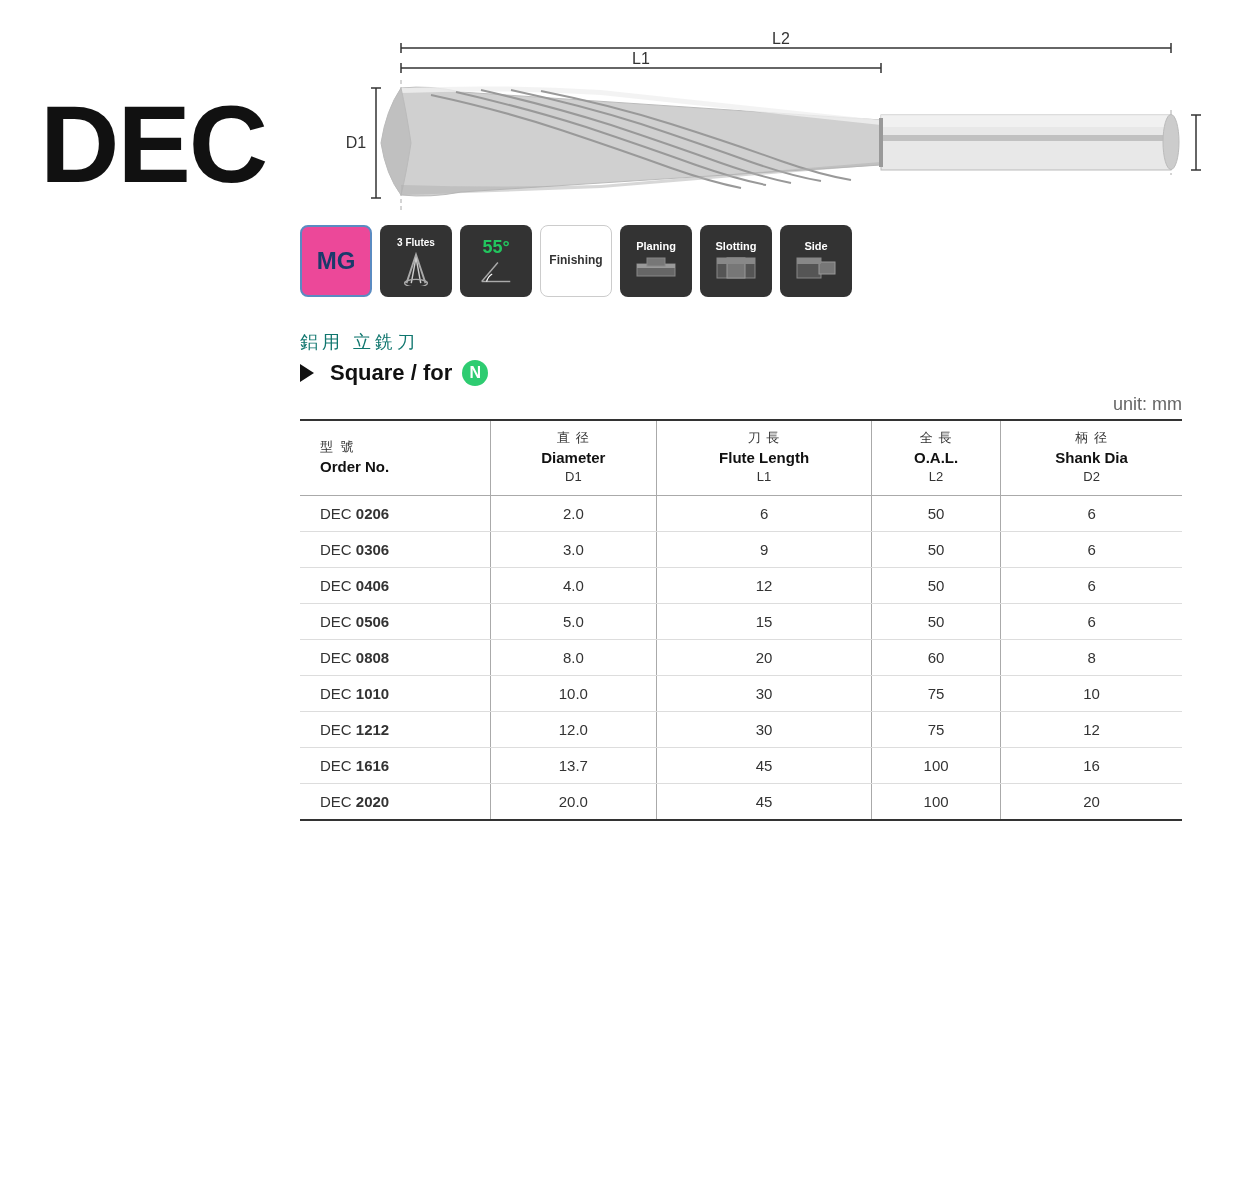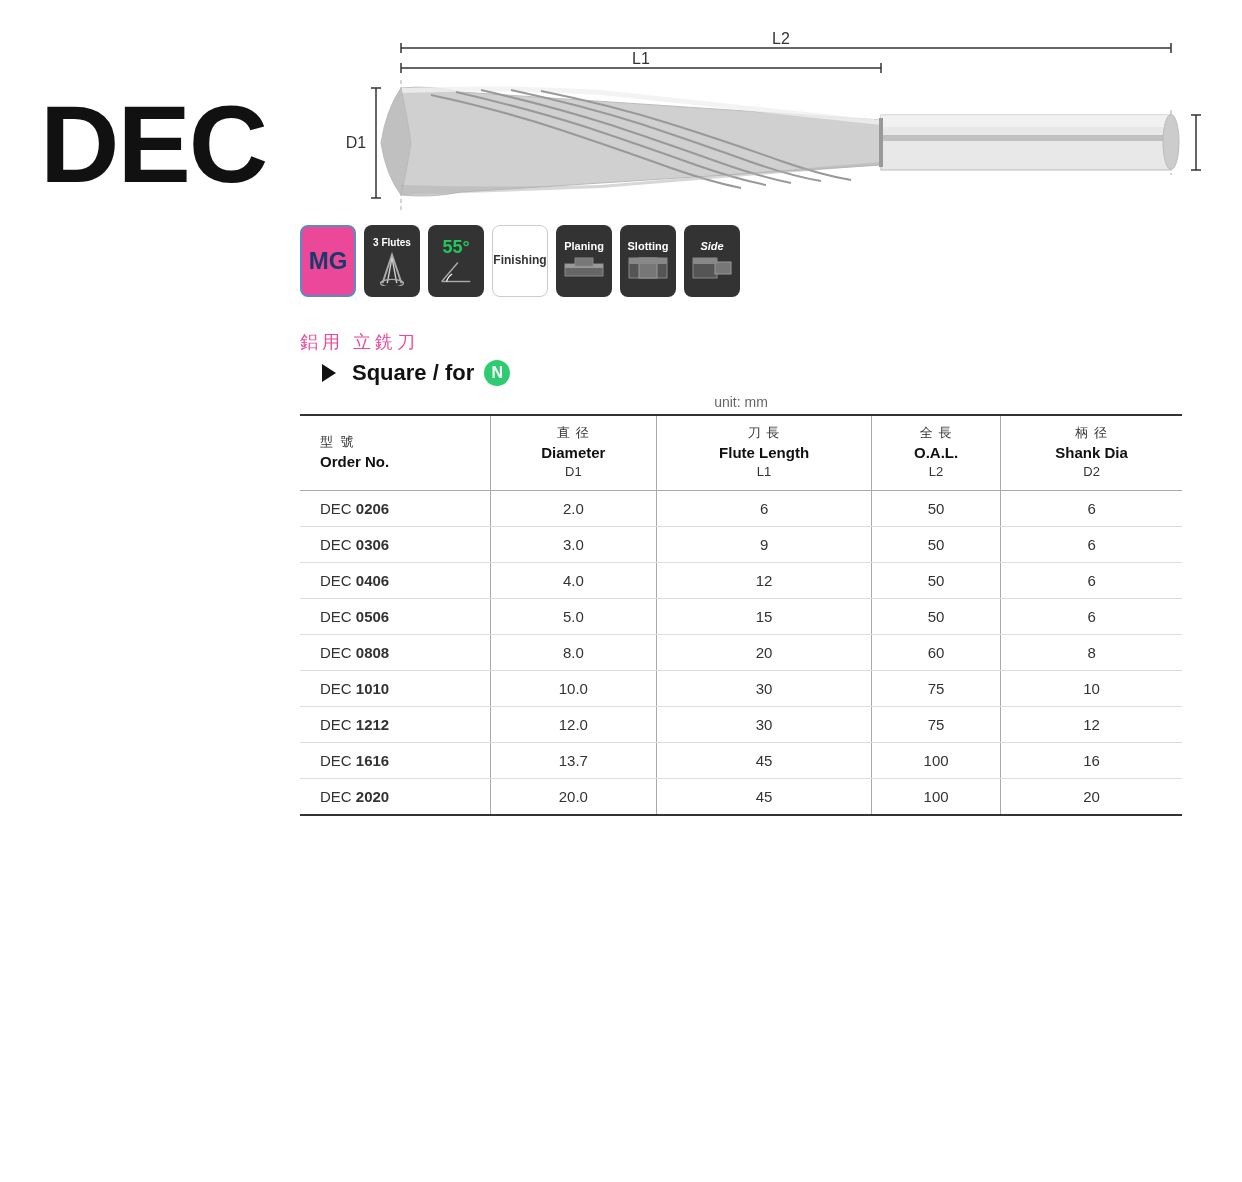--- a/index.html
+++ b/index.html
@@ -46,21 +46,21 @@
       display: flex;
       gap: 8px;
       align-items: center;
     }
 
     .badge {
       display: flex;
       flex-direction: column;
       align-items: center;
       justify-content: center;
-      width: 56px;
+      width: 72px;
       height: 72px;
       border-radius: 8px;
       font-size: 11px;
       font-weight: bold;
       color: #fff;
     }
 
     .badge-mg {
       background: #ec4899;
       font-size: 22px;
@@ -82,52 +82,51 @@
     
     .table-section {
       position: absolute;
       top: 330px;
       left: 300px;
       right: 60px;
     }
 
     .subtitle-cn {
       font-size: 18px;
-      color: #ec4899;
+      color: #0f766e;
       margin-bottom: 6px;
       letter-spacing: 4px;
     }
 
     .subtitle-en {
       font-size: 22px;
       font-weight: bold;
       color: #111;
       display: flex;
       align-items: center;
       gap: 10px;
       margin-bottom: 8px;
-      margin-left: 22px;
     }
 
     .n-badge {
       display: inline-flex;
       align-items: center;
       justify-content: center;
       width: 26px;
       height: 26px;
       border-radius: 50%;
       background: #2ecc71;
       color: #fff;
       font-size: 16px;
       font-weight: 900;
     }
 
     .unit-text {
-      text-align: center;
-      font-size: 14px;
+      text-align: right;
+      font-size: 18px;
       color: #666;
       margin-bottom: 4px;
     }
 
     .product-table {
       width: 100%;
       border-collapse: collapse;
       font-size: 15px;
     }
 
@@ -292,21 +291,21 @@
   <div class="badge badge-dark">
     <span style="font-size:11px;font-weight:bold;color:#fff;margin-bottom:2px;">Slotting</span>
     <svg width="46" height="28" viewBox="0 0 46 28">
       <rect x="4" y="4" width="38" height="20" fill="#555" stroke="#888" stroke-width="1"></rect>
       <rect x="14" y="4" width="18" height="20" fill="#777" stroke="#999" stroke-width="1"></rect>
       <rect x="4" y="4" width="38" height="6" fill="#888"></rect>
     </svg>
   </div>
 
   <div class="badge badge-dark">
-    <span style="font-size:11px;font-weight:bold;color:#fff;margin-bottom:2px;font-style:italic;">Side</span>
+    <span style="font-size:11px;font-weight:bold;color:#fff;margin-bottom:2px;">Side</span>
     <svg width="46" height="28" viewBox="0 0 46 28">
       <rect x="4" y="4" width="24" height="20" fill="#555" stroke="#888" stroke-width="1"></rect>
       <rect x="26" y="8" width="16" height="12" fill="#777" stroke="#999" stroke-width="1"></rect>
       <rect x="4" y="4" width="24" height="6" fill="#888"></rect>
     </svg>
   </div>
 </div>
 
 <div class="table-section">
   <div class="subtitle-cn">鋁用  立銑刀</div>

